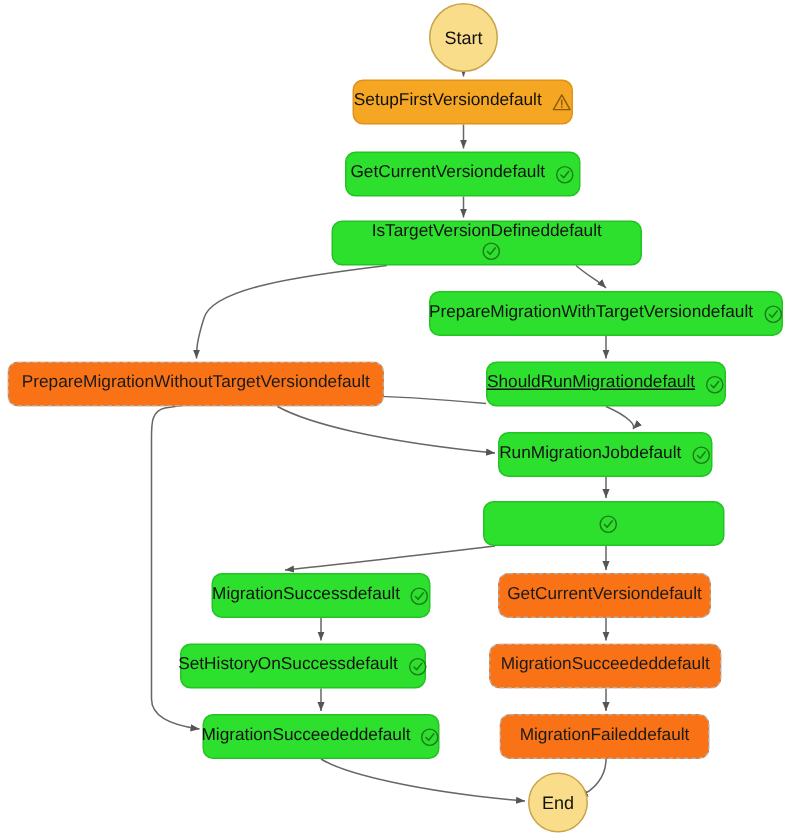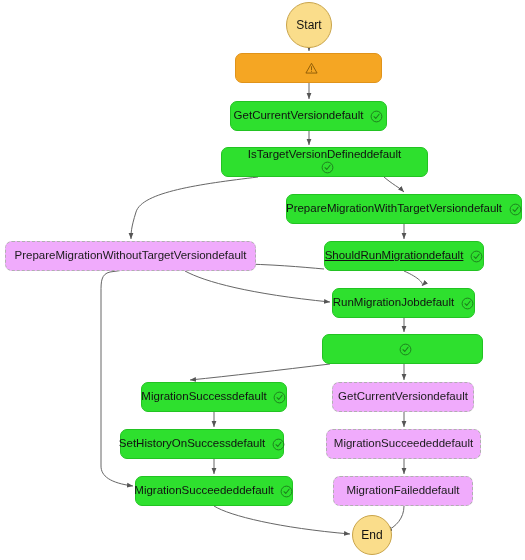--- a/index.html
+++ b/index.html
@@ -44,21 +44,21 @@
     background: #2ee02e;
     border: 1px solid #22c322;
     padding: 0 9px;
   }
   .node-orange {
     background: #f5a623;
     border: 1px solid #e0931a;
     padding: 0 9px;
   }
   .node-dashed {
-    background: #f0abfc;
+    background: #f97316;
     border: 1px dashed #b0b0b0;
     padding: 0 9px;
     color: #1a1a1a;
   }
   .node-terminal {
     background: #fadd8b;
     border: 1px solid #c9a44a;
     border-radius: 50%;
     font-size: 12px;
   }
@@ -105,20 +105,21 @@
         <path d="M214,506 C230,516 280,528 350,534" stroke="#666666" stroke-width="1" fill="none" marker-end="url(#arrowhead)"></path>
         <path d="M404,506 C404,518 396,527 386,531" stroke="#666666" stroke-width="1" fill="none" marker-end="url(#arrowhead)"></path>
       </g>
   </svg>
 
   <div id="node-layer">
       <div class="node node-terminal" style="left: 286px; top: 2px; width: 46px; height: 46px;">
         <span class="node-label">Start</span>
       </div>
       <div class="node node-orange" style="left: 235px; top: 53px; width: 147px; height: 30px;">
+        <span class="node-label">SetupFirstVersiondefault</span>
         <span class="node-icon">
           <svg width="13" height="13" viewBox="0 0 14 14">
             <path d="M7,1.4 L13,11.9 L1,11.9 Z" fill="none" stroke="#8a5a06" stroke-width="1" stroke-linejoin="round"></path>
             <path d="M7,5 L7,8.4" stroke="#8a5a06" stroke-width="1" stroke-linecap="round"></path>
             <circle cx="7" cy="10" r="0.6" fill="#8a5a06"></circle>
           </svg>
         </span>
       </div>
       <div class="node node-green" style="left: 230px; top: 101px; width: 157px; height: 30px;">
         <span class="node-label">GetCurrentVersiondefault</span>

